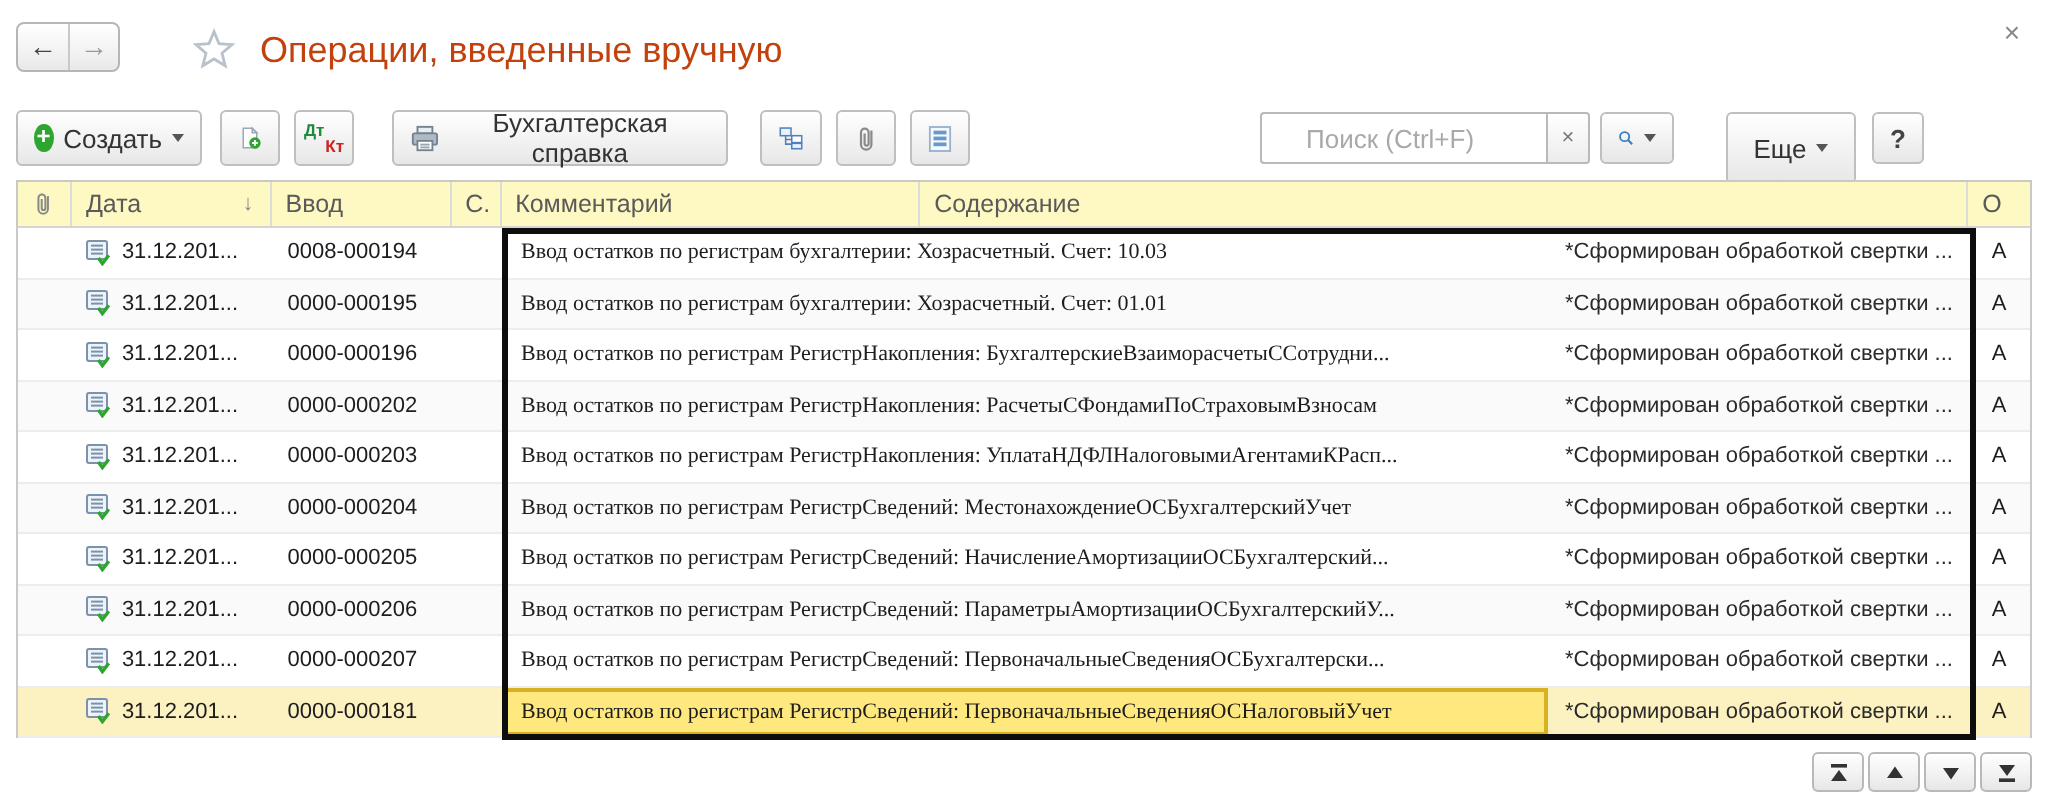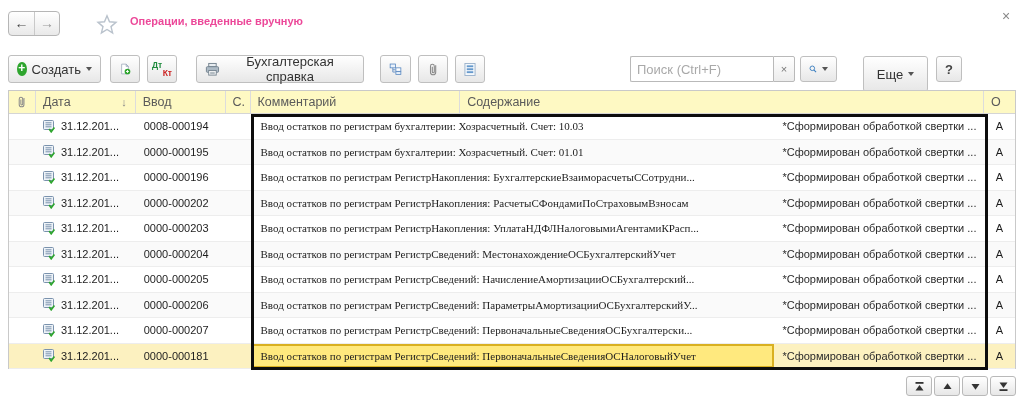--- a/index.html
+++ b/index.html
@@ -22,21 +22,21 @@
   }
   .nav-btn {
     width: 25px; height: 100%; border: none; background: transparent;
     font-size: 14px; line-height: 23px; cursor: pointer; color: #444;
   }
   .nav-btn + .nav-btn { border-left: 1px solid #c9c9c9; }
   .nav-btn.fwd { color: #999; }
   .star { position: absolute; left: 96px; top: 14px; }
   .page-title {
     position: absolute; left: 130px; top: 15px;
-    font-size: 11px; font-weight: bold; color: #ec4899;
+    font-size: 18px; font-weight: normal; color: #c2410c;
   }
   .close-x {
     position: absolute; right: 10px; top: 8px; font-size: 14px; color: #888;
     cursor: pointer; width: 16px; text-align: center;
   }
 
   
   .toolbar { position: absolute; left: 0; top: 52px; width: 1024px; height: 34px; }
   .tb-btn {
     position: absolute; top: 3px; height: 28px;
@@ -64,21 +64,21 @@
   .dtkt-kt { position: absolute; right: 0; bottom: 0; color: #cc2222; padding-left: 44px; }
   .btn-print { left: 196px; width: 168px; }
   .btn-struct { left: 380px; width: 31px; }
   .btn-clip { left: 418px; width: 30px; }
   .btn-list { left: 455px; width: 30px; }
   .search-wrap {
     position: absolute; left: 630px; top: 4px; height: 26px; display: flex;
   }
   .search-input {
     width: 143px; height: 26px; border: 1px solid #b9b9b9; border-right: none;
-    border-radius: 2px 0 0 2px; padding: 0 6px; font-size: 13px; color: #333;
+    border-radius: 2px 0 0 2px; padding: 0 22px; font-size: 13px; color: #333;
     font-family: "Liberation Sans", sans-serif; outline: none;
   }
   .search-input::placeholder { color: #a9a9a9; }
   .search-clear {
     width: 22px; height: 26px; border: 1px solid #b9b9b9;
     background: linear-gradient(#fff, #ececec); color: #777; font-size: 11px;
     cursor: pointer; border-radius: 0 2px 2px 0;
   }
   .btn-magnify { left: 800px; width: 37px; top: 4px; height: 26px; }
   .btn-more { left: 863px; width: 65px; top: 4px; height: 36px; }

